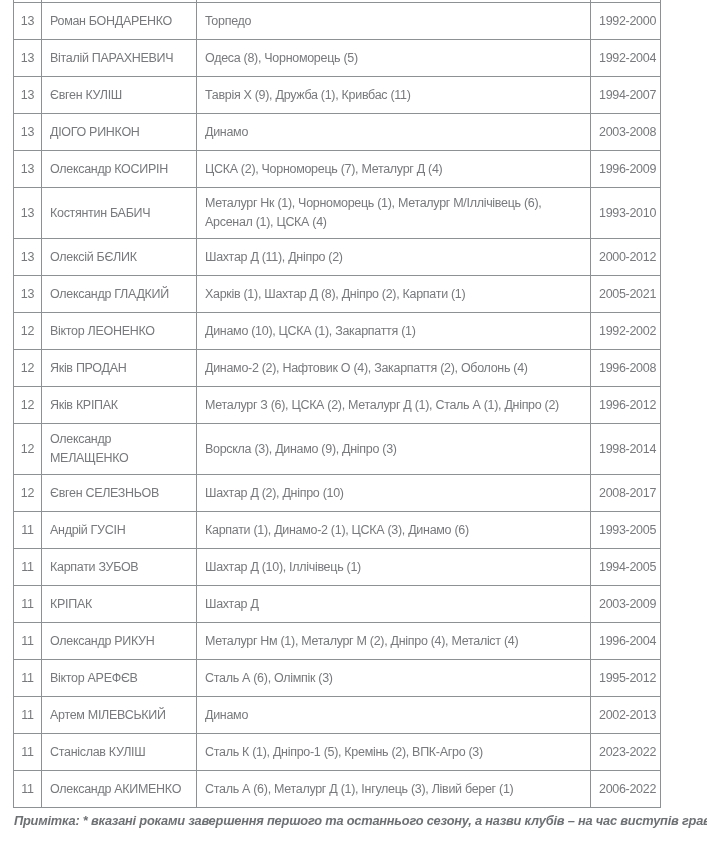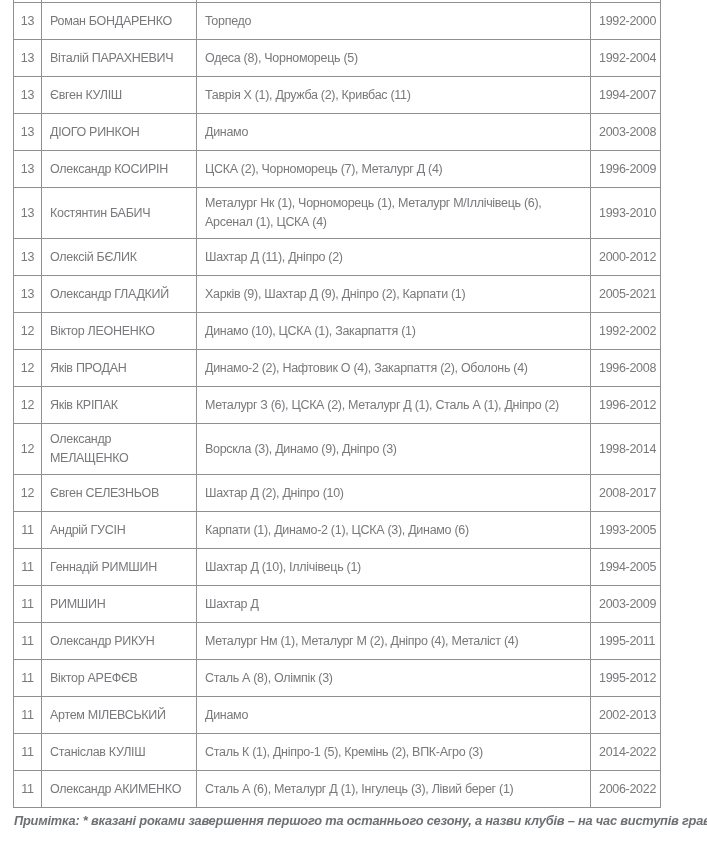--- a/index.html
+++ b/index.html
@@ -103,21 +103,21 @@
         </tr>
         <tr class="data-row">
           <td class="col-goals">13</td>
           <td class="col-player">Віталій ПАРАХНЕВИЧ</td>
           <td class="col-clubs">Одеса (8), Чорноморець (5)</td>
           <td class="col-years">1992-2004</td>
         </tr>
         <tr class="data-row">
           <td class="col-goals">13</td>
           <td class="col-player">Євген КУЛІШ</td>
-          <td class="col-clubs">Таврія Х (1), Дружба (2), Кривбас (11)</td>
+          <td class="col-clubs">Таврія Х (9), Дружба (1), Кривбас (11)</td>
           <td class="col-years">1994-2007</td>
         </tr>
         <tr class="data-row">
           <td class="col-goals">13</td>
           <td class="col-player">ДІОГО РИНКОН</td>
           <td class="col-clubs">Динамо</td>
           <td class="col-years">2003-2008</td>
         </tr>
         <tr class="data-row">
           <td class="col-goals">13</td>
@@ -133,21 +133,21 @@
         </tr>
         <tr class="data-row">
           <td class="col-goals">13</td>
           <td class="col-player">Олексій БЄЛИК</td>
           <td class="col-clubs">Шахтар Д (11), Дніпро (2)</td>
           <td class="col-years">2000-2012</td>
         </tr>
         <tr class="data-row">
           <td class="col-goals">13</td>
           <td class="col-player">Олександр ГЛАДКИЙ</td>
-          <td class="col-clubs">Харків (9), Шахтар Д (9), Дніпро (2), Карпати (1)</td>
+          <td class="col-clubs">Харків (1), Шахтар Д (8), Дніпро (2), Карпати (1)</td>
           <td class="col-years">2005-2021</td>
         </tr>
         <tr class="data-row">
           <td class="col-goals">12</td>
           <td class="col-player">Віктор ЛЕОНЕНКО</td>
           <td class="col-clubs">Динамо (10), ЦСКА (1), Закарпаття (1)</td>
           <td class="col-years">1992-2002</td>
         </tr>
         <tr class="data-row">
           <td class="col-goals">12</td>
@@ -174,53 +174,53 @@
           <td class="col-years">2008-2017</td>
         </tr>
         <tr class="data-row">
           <td class="col-goals">11</td>
           <td class="col-player">Андрій ГУСІН</td>
           <td class="col-clubs">Карпати (1), Динамо-2 (1), ЦСКА (3), Динамо (6)</td>
           <td class="col-years">1993-2005</td>
         </tr>
         <tr class="data-row">
           <td class="col-goals">11</td>
-          <td class="col-player">Геннадій РИМШИН</td>
+          <td class="col-player">Карпати ЗУБОВ</td>
           <td class="col-clubs">Шахтар Д (10), Іллічівець (1)</td>
           <td class="col-years">1994-2005</td>
         </tr>
         <tr class="data-row">
           <td class="col-goals">11</td>
-          <td class="col-player">РИМШИН</td>
+          <td class="col-player">КРІПАК</td>
           <td class="col-clubs">Шахтар Д</td>
           <td class="col-years">2003-2009</td>
         </tr>
         <tr class="data-row">
           <td class="col-goals">11</td>
           <td class="col-player">Олександр РИКУН</td>
           <td class="col-clubs">Металург Нм (1), Металург М (2), Дніпро (4), Металіст (4)</td>
-          <td class="col-years">1995-2011</td>
+          <td class="col-years">1996-2004</td>
         </tr>
         <tr class="data-row">
           <td class="col-goals">11</td>
           <td class="col-player">Віктор АРЕФЄВ</td>
-          <td class="col-clubs">Сталь А (8), Олімпік (3)</td>
+          <td class="col-clubs">Сталь А (6), Олімпік (3)</td>
           <td class="col-years">1995-2012</td>
         </tr>
         <tr class="data-row">
           <td class="col-goals">11</td>
           <td class="col-player">Артем МІЛЕВСЬКИЙ</td>
           <td class="col-clubs">Динамо</td>
           <td class="col-years">2002-2013</td>
         </tr>
         <tr class="data-row">
           <td class="col-goals">11</td>
           <td class="col-player">Станіслав КУЛІШ</td>
           <td class="col-clubs">Сталь К (1), Дніпро-1 (5), Кремінь (2), ВПК-Агро (3)</td>
-          <td class="col-years">2014-2022</td>
+          <td class="col-years">2023-2022</td>
         </tr>
         <tr class="data-row">
           <td class="col-goals">11</td>
           <td class="col-player">Олександр АКИМЕНКО</td>
           <td class="col-clubs">Сталь А (6), Металург Д (1), Інгулець (3), Лівий берег (1)</td>
           <td class="col-years">2006-2022</td>
         </tr>
       </tbody>
   </table>
 

